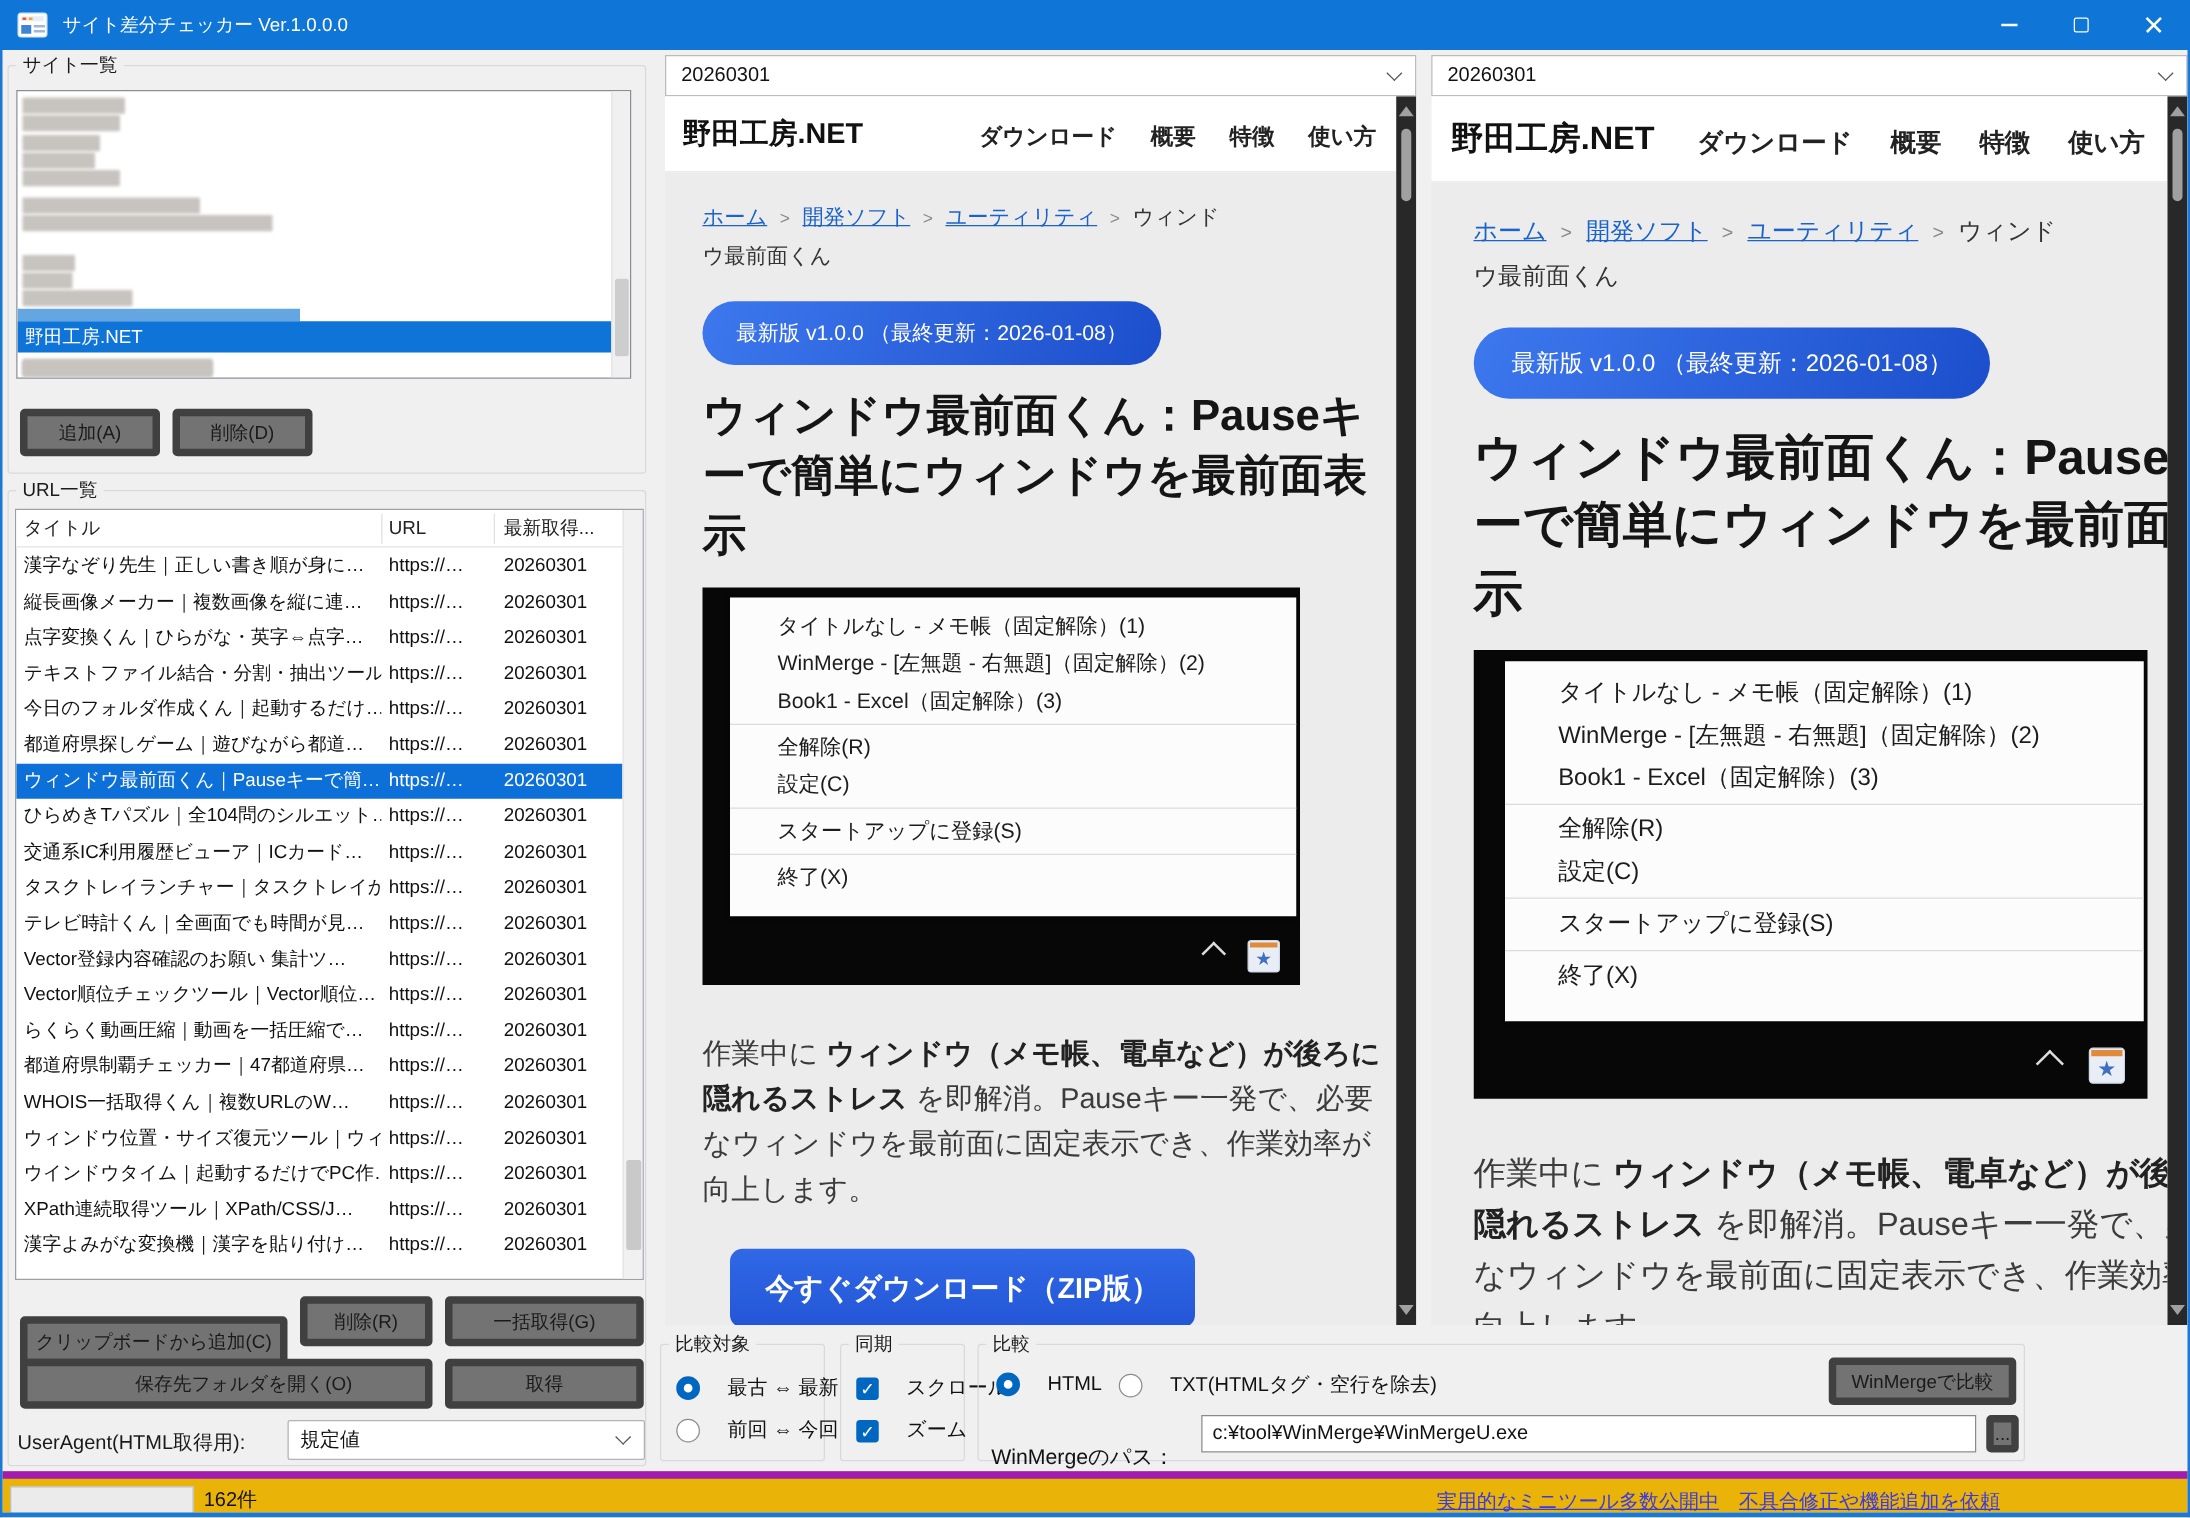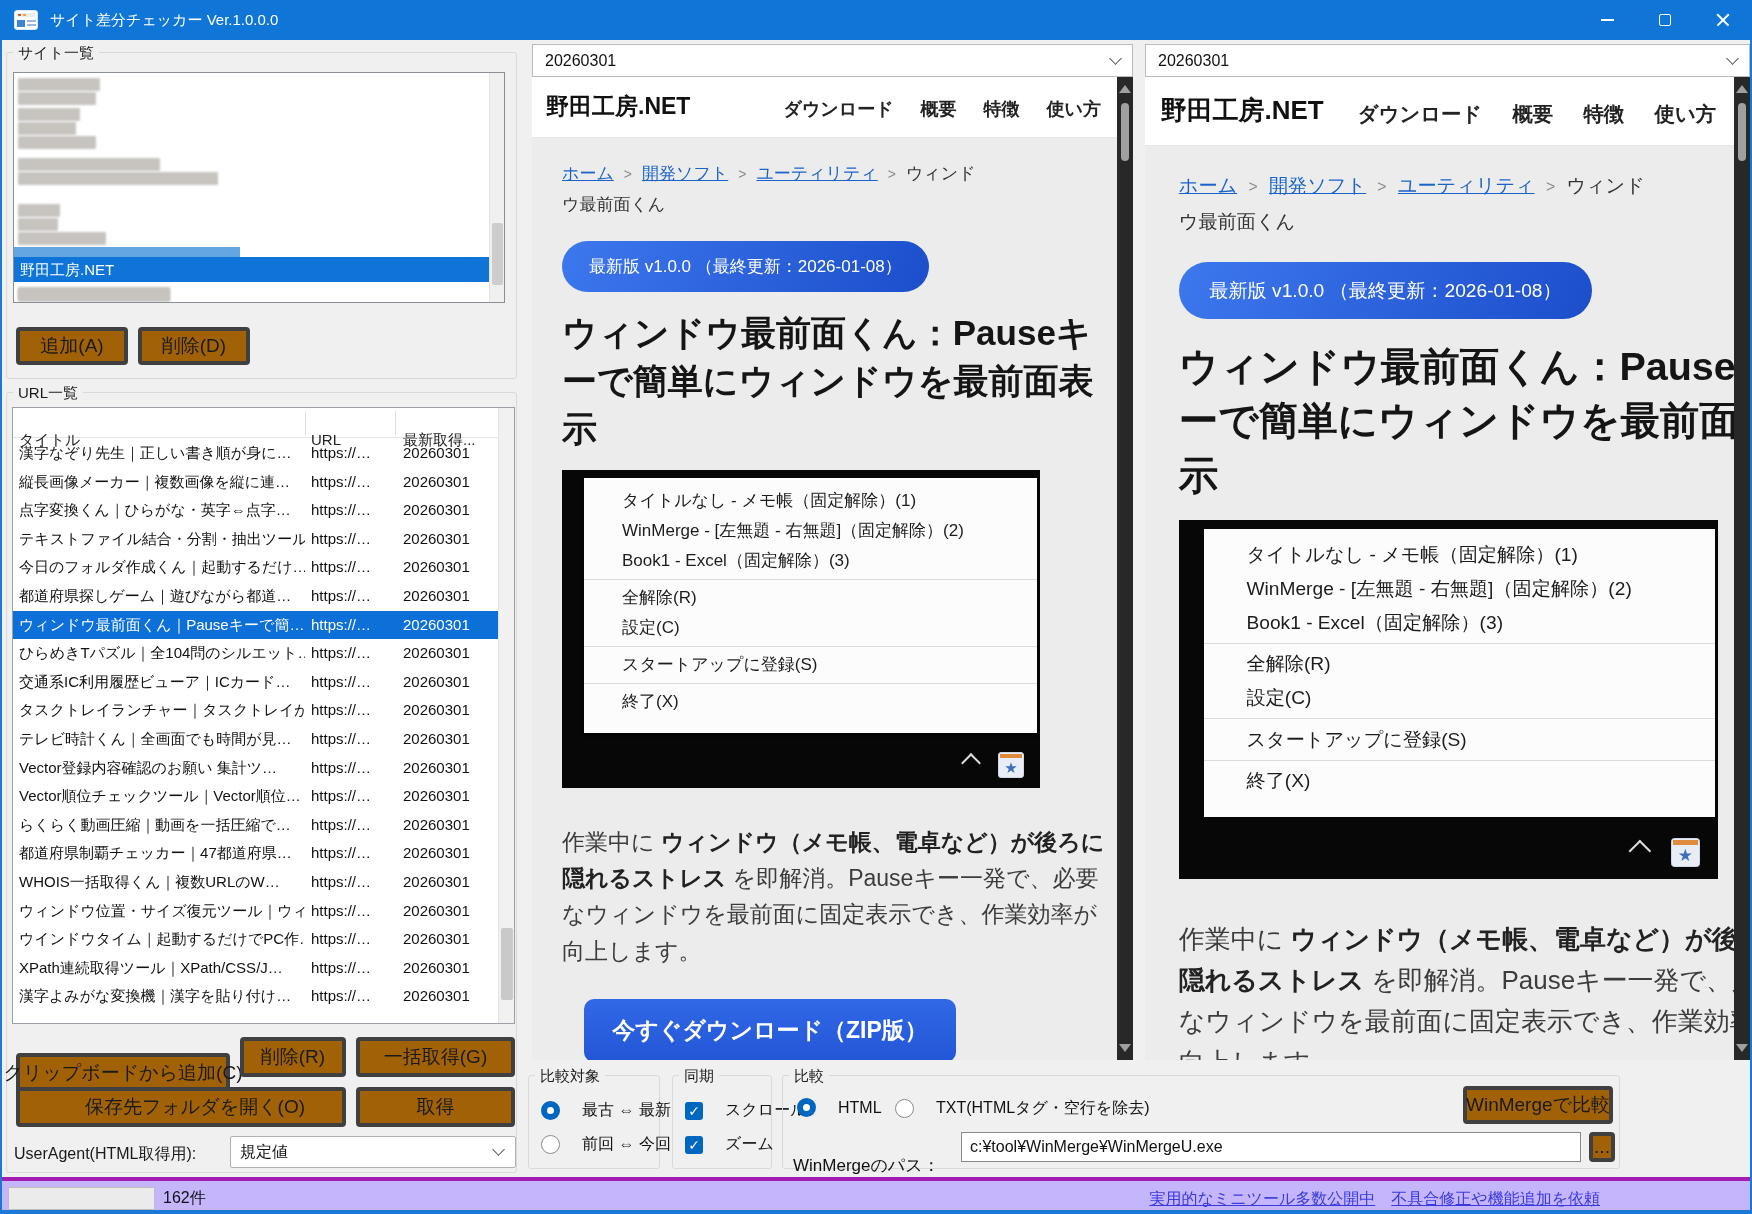--- a/index.html
+++ b/index.html
@@ -34,38 +34,38 @@
   
   .grp { position:absolute; border:1px solid #d9d9d9; border-radius:3px; }
   .grp-label { position:absolute; top:-9px; left:6px; background:#f0f0f0; padding:0 5px; font-size:15px; color:#1a1a1a; line-height:18px; white-space:nowrap; }
   
   .listbox { position:absolute; left:13px; top:72px; width:492px; height:231px; background:#fff; border:1px solid #8a8f96; overflow:hidden; }
   .redact { position:absolute; left:4px; height:13px; background:#c7c4c0; filter:blur(1.2px); border-radius:1px; }
   .sel-partial { position:absolute; left:0; background:#63a6e2; }
   .sel-row { position:absolute; left:0; background:#0f74d8; color:#fff; font-size:15px; line-height:25px; padding-left:6px; }
   .lb-scroll { position:absolute; right:0; top:0; width:15px; height:100%; background:#f0f0f0; border-left:1px solid #e2e2e2; }
   .lb-thumb { position:absolute; left:2px; width:11px; background:#cdcdcd; border-radius:2px; }
-  .btn { position:absolute; background:#a16207; border:4px solid #404040; border-radius:4px; font-size:19px; color:#1a1a1a; display:flex; align-items:center; justify-content:center; white-space:nowrap; }
+  .btn { position:absolute; background:#737373; border:6px solid #404040; border-radius:4px; font-size:15px; color:#1a1a1a; display:flex; align-items:center; justify-content:center; white-space:nowrap; }
   
   .table { position:absolute; left:12px; top:407px; width:503px; height:617px; background:#fff; border:1px solid #9aa0a6; overflow:hidden; font-size:15px; }
   .thead { position:absolute; left:0; top:0; right:16px; height:30px; background:#fff; border-bottom:1px solid #e4e4e4; }
-  .th { position:absolute; top:0; height:34px; line-height:30px; color:#222; overflow:hidden; white-space:nowrap;margin-top:17px; }
+  .th { position:absolute; top:0; height:34px; line-height:30px; color:#222; overflow:hidden; white-space:nowrap; }
   .th-sep { position:absolute; top:3px; width:1px; height:24px; background:#e0e0e0; }
   .tbody { position:absolute; left:0; top:31px; right:16px; bottom:0; }
   .trow { position:relative; height:28.6px; line-height:28.6px; white-space:nowrap; color:#111; }
   .trow.selected { background:#0c70d8; color:#fff; }
   .td { position:absolute; top:0; height:100%; overflow:hidden; white-space:nowrap; }
   .td1 { left:6px; width:286px; } .td2 { left:298px; width:86px; } .td3 { left:390px; width:100px; }
   .tb-scroll { position:absolute; right:0; top:0; width:16px; height:100%; background:#f1f1f1; border-left:1px solid #e4e4e4; }
   .tb-thumb { position:absolute; left:2px; top:520px; width:12px; height:72px; background:#c9c9c9; border-radius:2px; }
   .ua-label { position:absolute; left:14px; top:1144px; font-size:16px; }
   .combo { position:absolute; background:#fff; border:1px solid #b2b2b2; border-radius:2px; font-size:16px; display:flex; align-items:center; padding-left:9px; color:#111; }
   .chev { width:9px; height:9px; border-right:1.8px solid #555; border-bottom:1.8px solid #555; transform:rotate(45deg); position:absolute; right:12px; top:50%; margin-top:-7px; }
   
-  .statusbar { position:absolute; left:2px; top:1177px; width:1748px; height:33px; background:#c4b5fd; border-top:4px solid #a21caf;padding-left:33px; }
+  .statusbar { position:absolute; left:2px; top:1177px; width:1748px; height:33px; background:#eab308; border-top:6px solid #a21caf;padding-left:33px; }
   .sunken { position:absolute; left:6px; top:6px; width:147px; height:23px; background:#ebebeb; border:1px solid #bdbdbd; }
   .count { position:absolute; left:161px; top:7px; font-size:16px; color:#111; }
   .statuslinks { position:absolute; right:150px; top:8px; display:flex; gap:16px; font-size:16px; }
   .statuslinks a { color:#3a3ae0; text-decoration:underline; white-space:nowrap; }
   
   .snap { position:absolute; top:44px; height:33px; background:#fff; border:1px solid #bcbcbc; font-size:16px; color:#111; display:flex; align-items:center; padding-left:12px; }
   
   .webview { position:absolute; top:77px; height:983px; background:#ececec; overflow:hidden; }
   .wv-body { position:absolute; left:0; top:0; right:16px; bottom:0; overflow:hidden; }
   .wv-zoom { }

